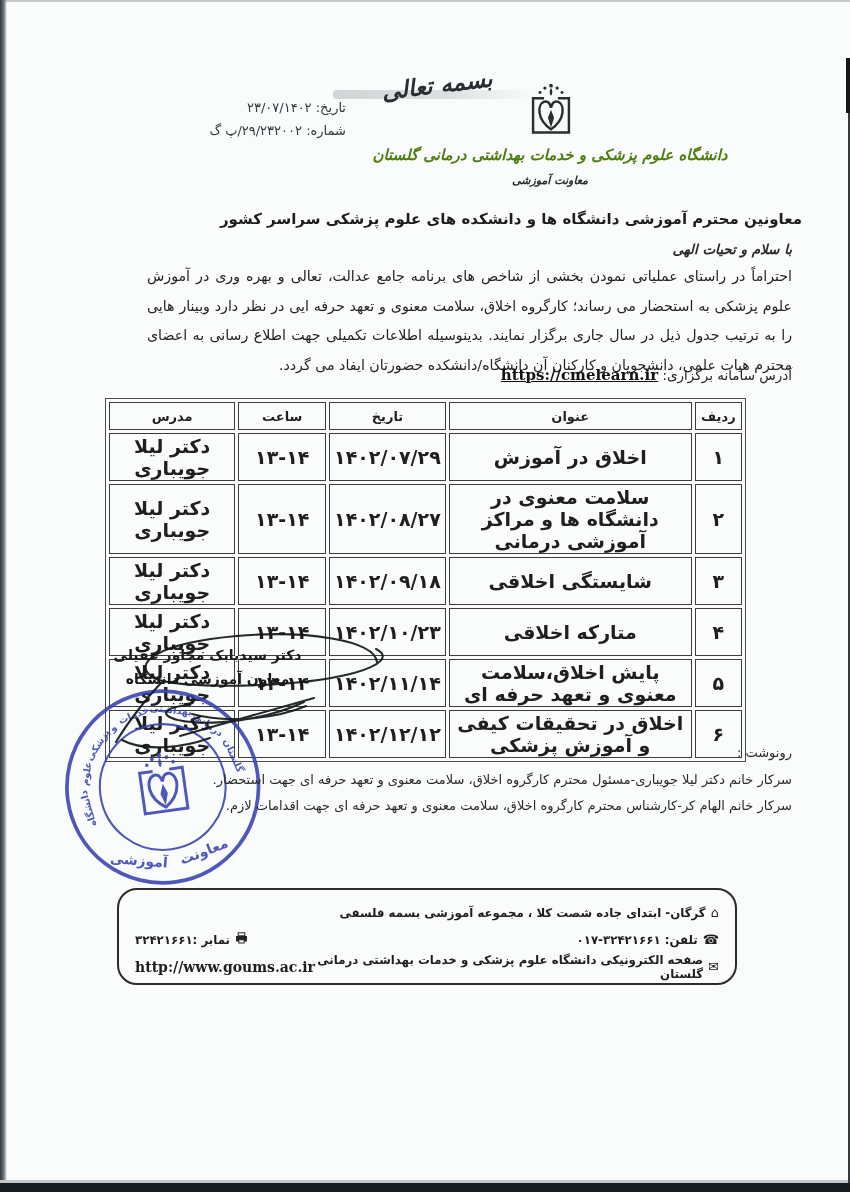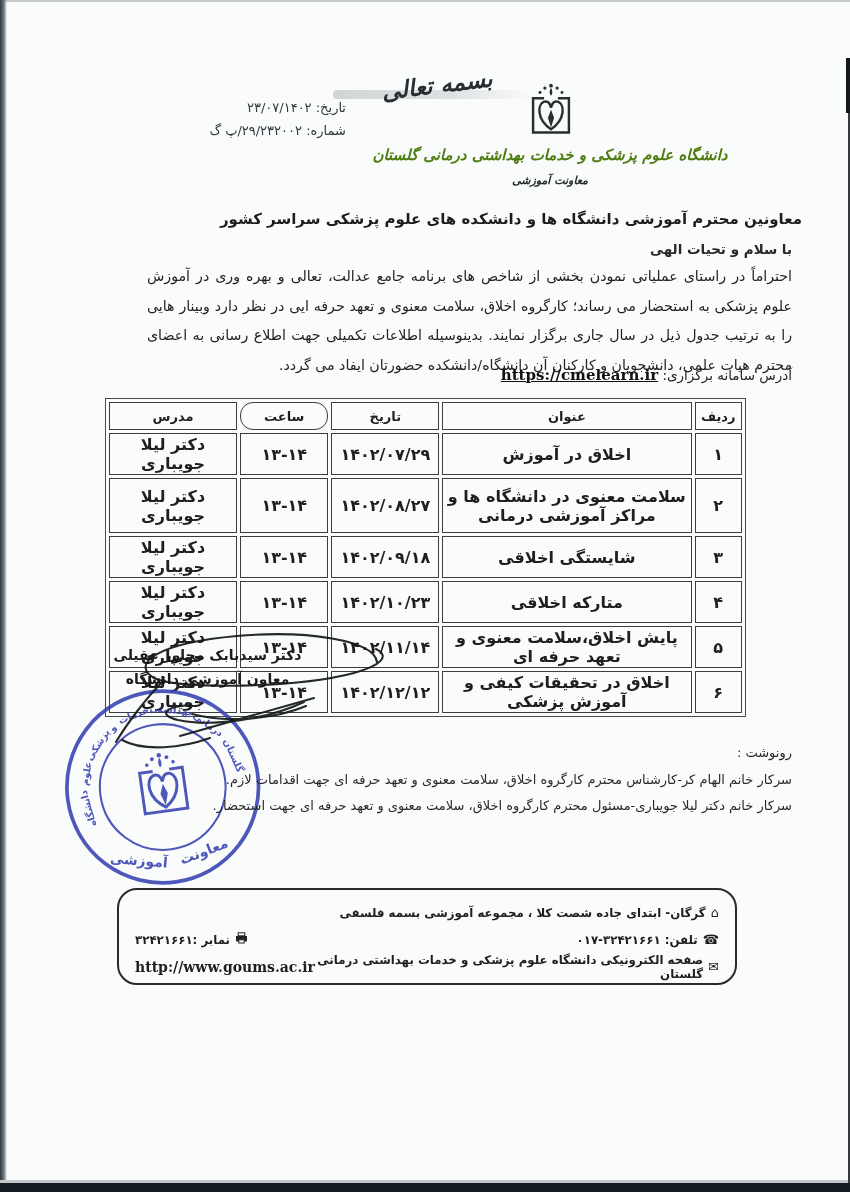--- a/index.html
+++ b/index.html
@@ -24,33 +24,33 @@
     font-size:13px;line-height:23px;color:#31383d;}
   .besmele{position:absolute;top:72px;left:352px;width:170px;text-align:center;
     font-size:23px;font-weight:bold;font-style:italic;transform:rotate(-7deg);color:#262e33;}
   .logo-top{position:absolute;top:82px;left:526px;color:#27302f;}
   .uni-name{position:absolute;top:146px;left:320px;width:460px;text-align:center;direction:rtl;
     font-size:15px;font-weight:bold;font-style:italic;color:#4d7c0f;}
   .dept-name{position:absolute;top:174px;left:430px;width:240px;text-align:center;direction:rtl;
     font-size:11px;font-weight:bold;font-style:italic;color:#262d31;}
   
   .title{position:absolute;top:210px;right:48px;direction:rtl;font-size:15px;font-weight:bold;color:#1d1d1d;}
-  .salutation{position:absolute;top:241px;right:58px;direction:rtl;font-size:13.5px;font-weight:bold;color:#2a2a2a;}
+  .salutation{position:absolute;top:241px;right:58px;direction:rtl;font-size:13.5px;font-weight:bold;color:#2a2a2a;font-style:italic;}
   .body-text{position:absolute;top:262px;right:58px;left:103px;direction:rtl;text-align:justify;
     font-size:14.2px;line-height:29.5px;color:#222;margin-left:44px;}
   .url-line{position:absolute;top:366px;right:58px;direction:rtl;font-size:13.5px;color:#222;}
   .url-line .url{font-family:"DejaVu Serif", serif;font-weight:bold;font-size:15px;
     text-decoration:underline;color:#111;direction:ltr;unicode-bidi:embed;margin-left:32px;}
   
   .webinar-table{position:absolute;top:398px;left:105px;width:641px;direction:rtl;
     border-collapse:separate;border-spacing:3px;border:1.5px solid #4a4a4a;background:#fafbfb;}
   .webinar-table th,.webinar-table td{border:1.5px solid #3d3d3d;text-align:center;vertical-align:middle;
-    font-size:16px;font-weight:bold;color:#1f1f1f;padding:1px 4px;}
+    font-size:19px;font-weight:bold;color:#1f1f1f;padding:1px 4px;}
   .webinar-table th{height:24px;font-size:13px;}
-  .col-row{width:38px;}.col-title{width:262px;margin-left:12px;}.col-date{width:99px;}.col-time{width:84px;border-radius:13px;}.col-teacher{width:127px;}
+  .col-row{width:38px;}.col-title{width:262px;margin-left:12px;}.col-date{width:99px;}.col-time{width:84px;}.col-teacher{width:127px;}
   .r-normal td{height:29px;}
   .r-tall td{height:51px;}
   
   .sig-text{position:absolute;top:643px;left:80px;width:255px;text-align:center;direction:rtl;
     font-size:14px;font-weight:bold;line-height:24px;color:#1b1b1b;}
   .sig-strokes{position:absolute;left:52px;top:628px;pointer-events:none;}
   
   .stamp{position:absolute;left:60px;top:684px;color:#3742b2;transform:rotate(-8deg);opacity:.88;}
   .stamp text{fill:#3742b2;font-family:"DejaVu Sans", sans-serif;}
   .ring-word{font-size:9.5px;font-weight:bold;}
@@ -213,22 +213,22 @@
         <path d="M262 70 L 128 108"></path>
         <path d="M252 74 C 214 92 158 99 126 92 C 106 87 112 79 138 77"></path>
         <path d="M140 86 C 176 96 226 90 254 78"></path>
         <path d="M70 112 C 92 124 130 120 158 110"></path>
       </g>
     </svg>
   </div>
 
   <div class="cc">
     <div>رونوشت :</div>
+    <div>سرکار خانم دکتر لیلا جویباری-مسئول محترم کارگروه اخلاق، سلامت معنوی و تعهد حرفه ای جهت استحضار.</div>
     <div>سرکار خانم الهام کر-کارشناس محترم کارگروه اخلاق، سلامت معنوی و تعهد حرفه ای جهت اقدامات لازم.</div>
-    <div>سرکار خانم دکتر لیلا جویباری-مسئول محترم کارگروه اخلاق، سلامت معنوی و تعهد حرفه ای جهت استحضار.</div>
   </div>
 
   <div class="footer-box">
     <div class="f-row">
       <div class="f-item">
         <span class="f-glyph">⌂</span>
         <span>گرگان- ابتدای جاده شصت کلا ، مجموعه آموزشی بسمه فلسفی</span>
       </div>
     </div>
     <div class="f-row">

